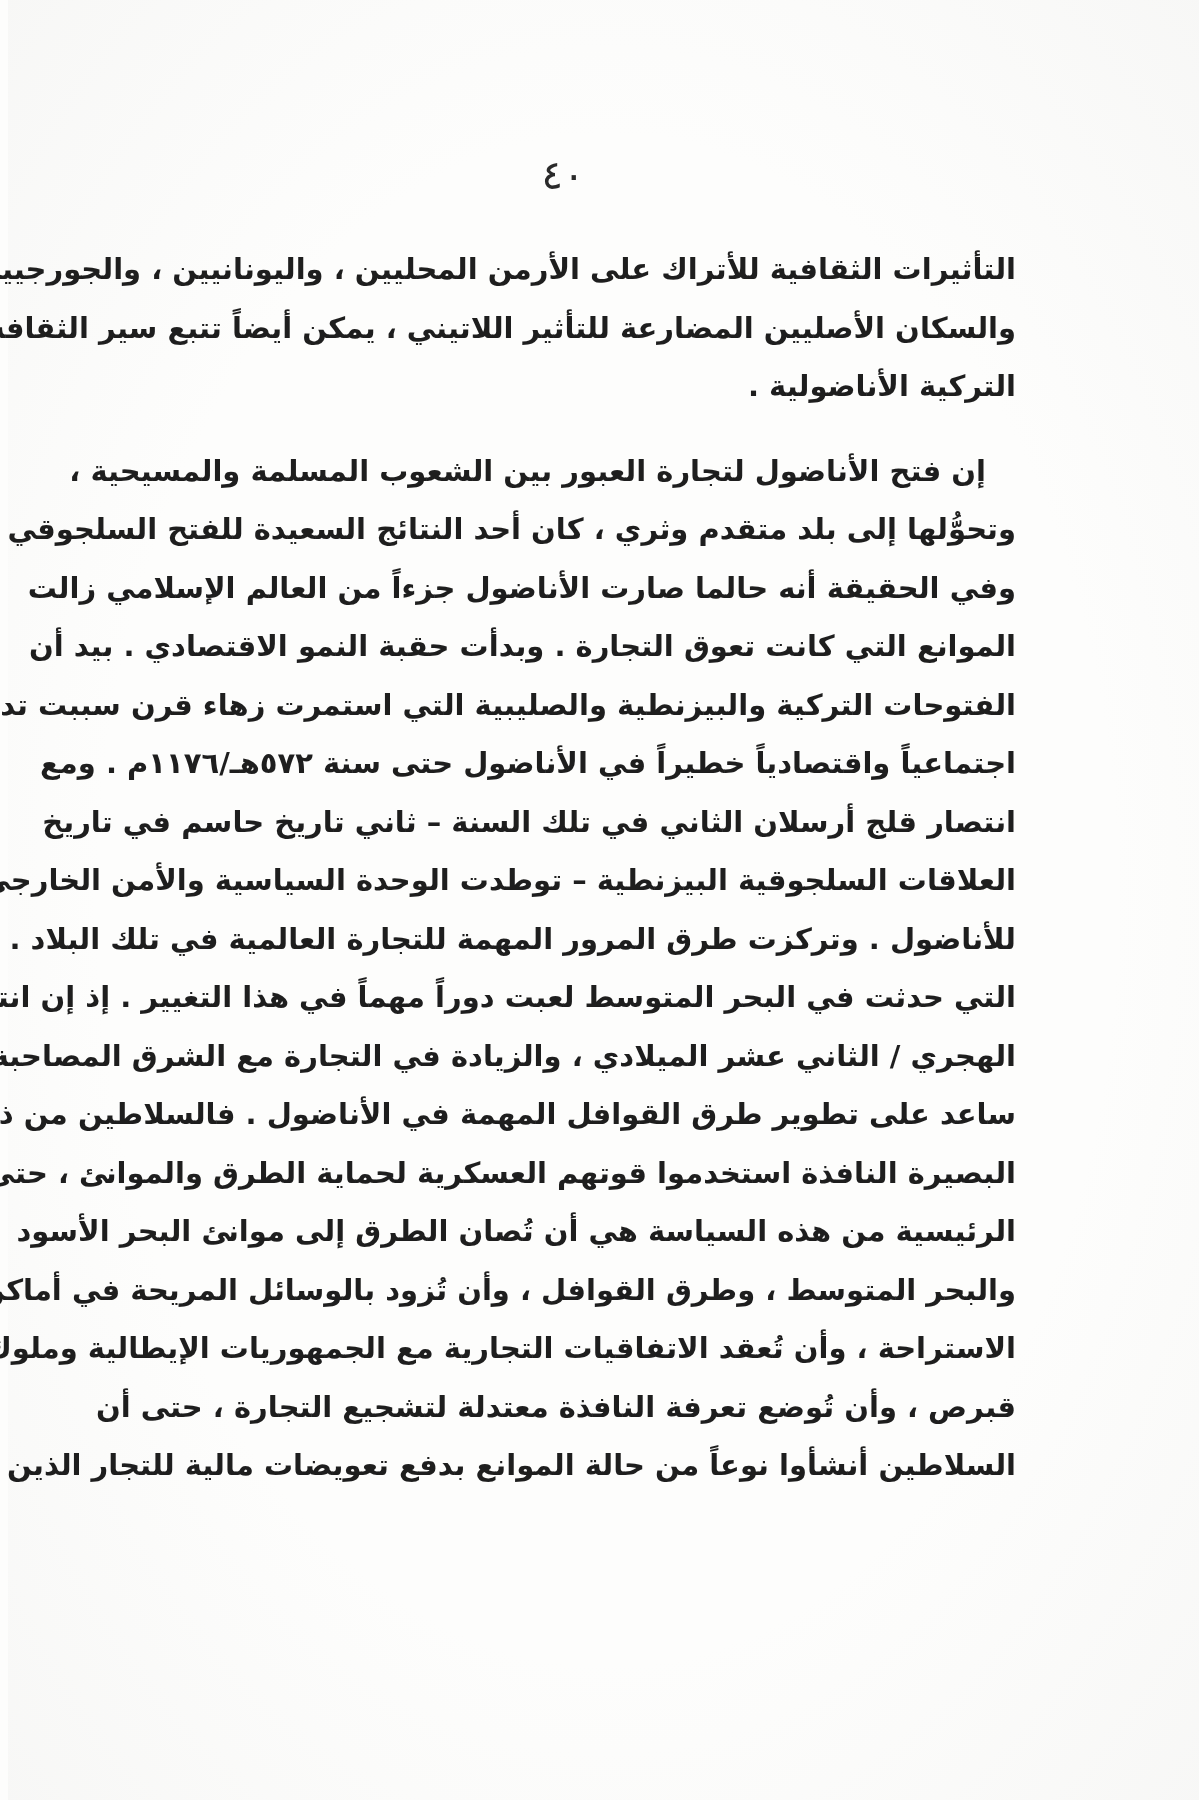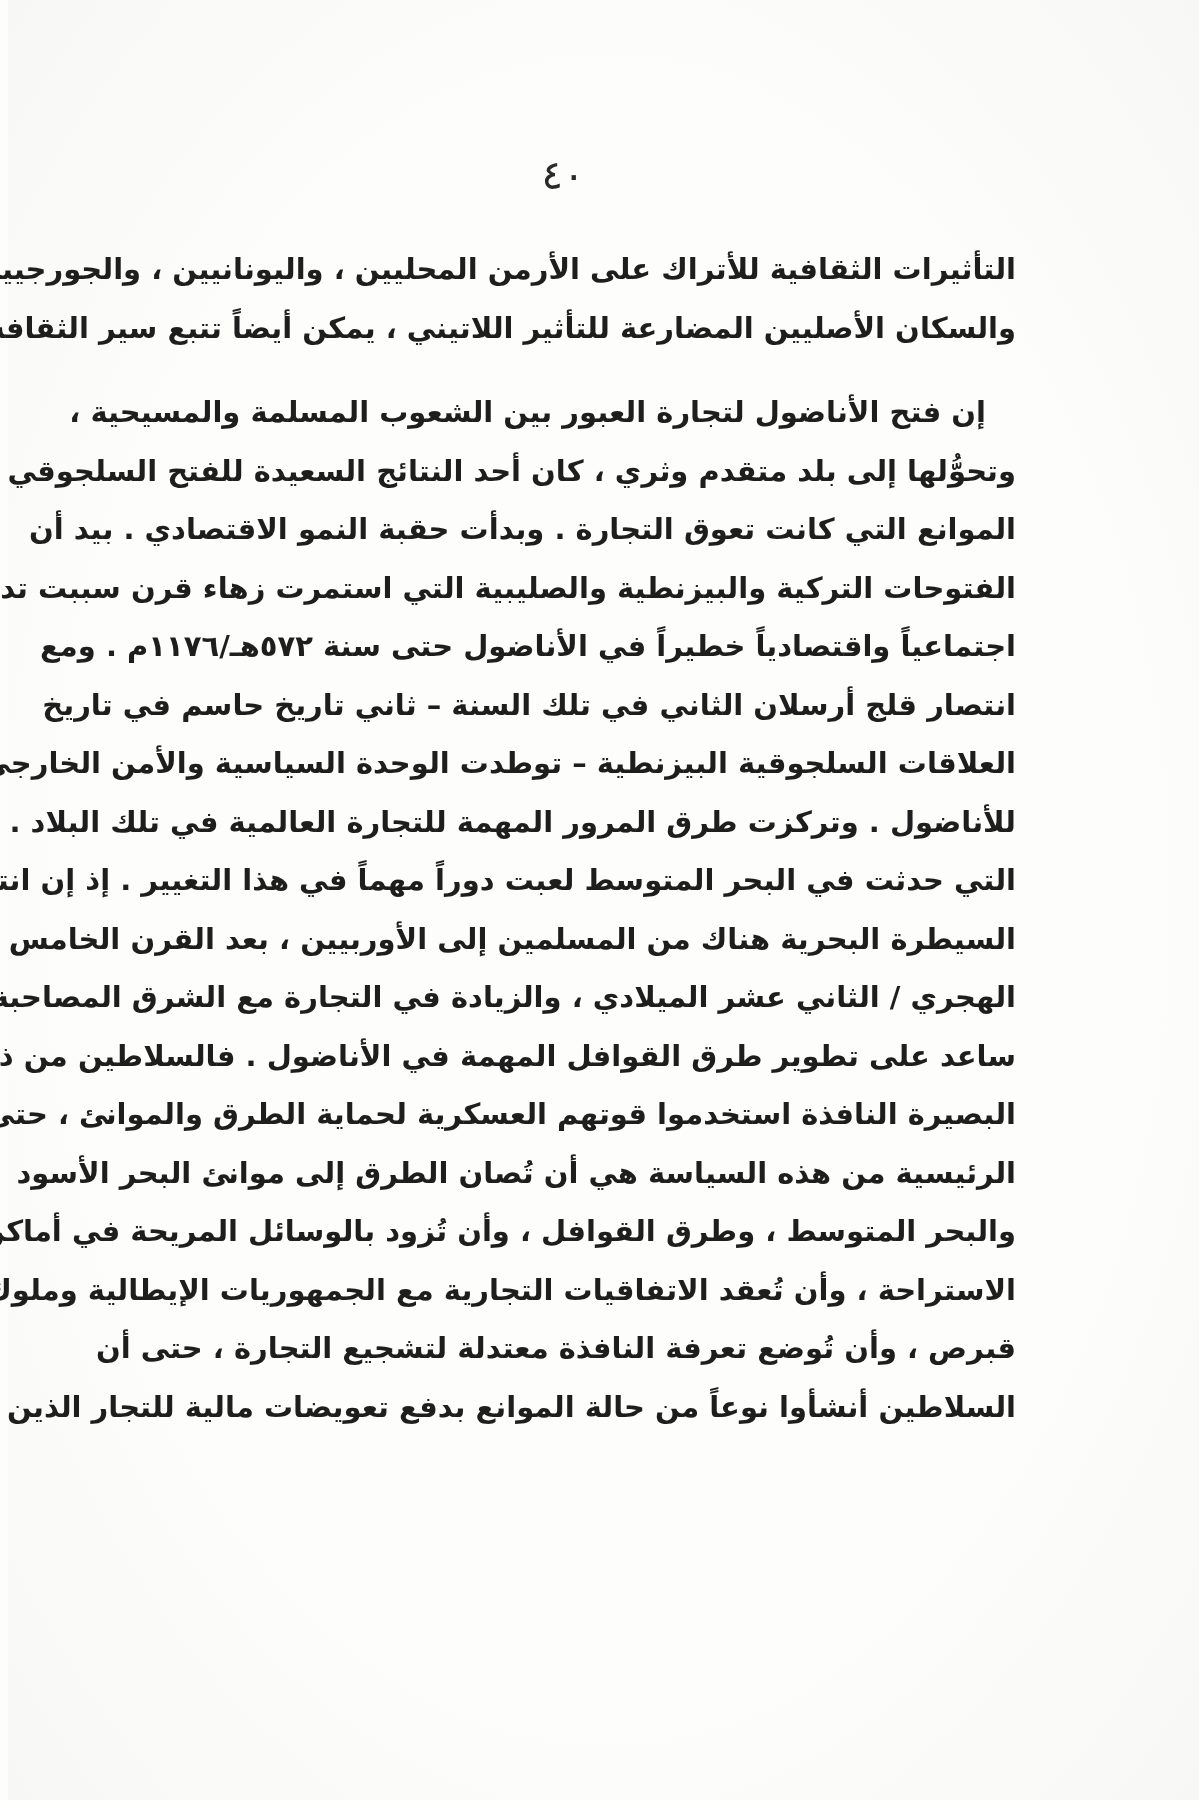--- a/index.html
+++ b/index.html
@@ -59,33 +59,34 @@
 </head>
 <body>
 
 <div class="page">
   <div class="page-number">٤٠</div>
 
   <div class="body-text">
     <div>
       <span class="line">التأثيرات الثقافية للأتراك على الأرمن المحليين ، واليونانيين ، والجورجيين ،</span>
       <span class="line">والسكان الأصليين المضارعة للتأثير اللاتيني ، يمكن أيضاً تتبع سير الثقافة</span>
+      <span class="line last">التركية الأناضولية .</span>
     </div>
     <div class="para-gap"></div>
     <div>
       <span class="line indent">إن فتح الأناضول لتجارة العبور بين الشعوب المسلمة والمسيحية ،</span>
       <span class="line">وتحوُّلها إلى بلد متقدم وثري ، كان أحد النتائج السعيدة للفتح السلجوقي .</span>
+      <span class="line">وفي الحقيقة أنه حالما صارت الأناضول جزءاً من العالم الإسلامي زالت</span>
       <span class="line">الموانع التي كانت تعوق التجارة . وبدأت حقبة النمو الاقتصادي . بيد أن</span>
       <span class="line">الفتوحات التركية والبيزنطية والصليبية التي استمرت زهاء قرن سببت تدهوراً</span>
       <span class="line">اجتماعياً واقتصادياً خطيراً في الأناضول حتى سنة ٥٧٢هـ/١١٧٦م . ومع</span>
       <span class="line">انتصار قلج أرسلان الثاني في تلك السنة – ثاني تاريخ حاسم في تاريخ</span>
       <span class="line">العلاقات السلجوقية البيزنطية – توطدت الوحدة السياسية والأمن الخارجي</span>
       <span class="line">للأناضول . وتركزت طرق المرور المهمة للتجارة العالمية في تلك البلاد . والثورة</span>
       <span class="line">التي حدثت في البحر المتوسط لعبت دوراً مهماً في هذا التغيير . إذ إن انتقال</span>
-      <span class="line">السيطرة البحرية هناك من المسلمين إلى الأوربيين ، بعد القرن الخامس</span>
       <span class="line">الهجري / الثاني عشر الميلادي ، والزيادة في التجارة مع الشرق المصاحبة</span>
       <span class="line">ساعد على تطوير طرق القوافل المهمة في الأناضول . فالسلاطين من ذوي</span>
       <span class="line">البصيرة النافذة استخدموا قوتهم العسكرية لحماية الطرق والموانئ ، حتى</span>
       <span class="line">الرئيسية من هذه السياسة هي أن تُصان الطرق إلى موانئ البحر الأسود</span>
       <span class="line">والبحر المتوسط ، وطرق القوافل ، وأن تُزود بالوسائل المريحة في أماكن</span>
       <span class="line">الاستراحة ، وأن تُعقد الاتفاقيات التجارية مع الجمهوريات الإيطالية وملوك</span>
       <span class="line">قبرص ، وأن تُوضع تعرفة النافذة معتدلة لتشجيع التجارة ، حتى أن</span>
       <span class="line">السلاطين أنشأوا نوعاً من حالة الموانع بدفع تعويضات مالية للتجار الذين</span>
     </div>
   </div>

